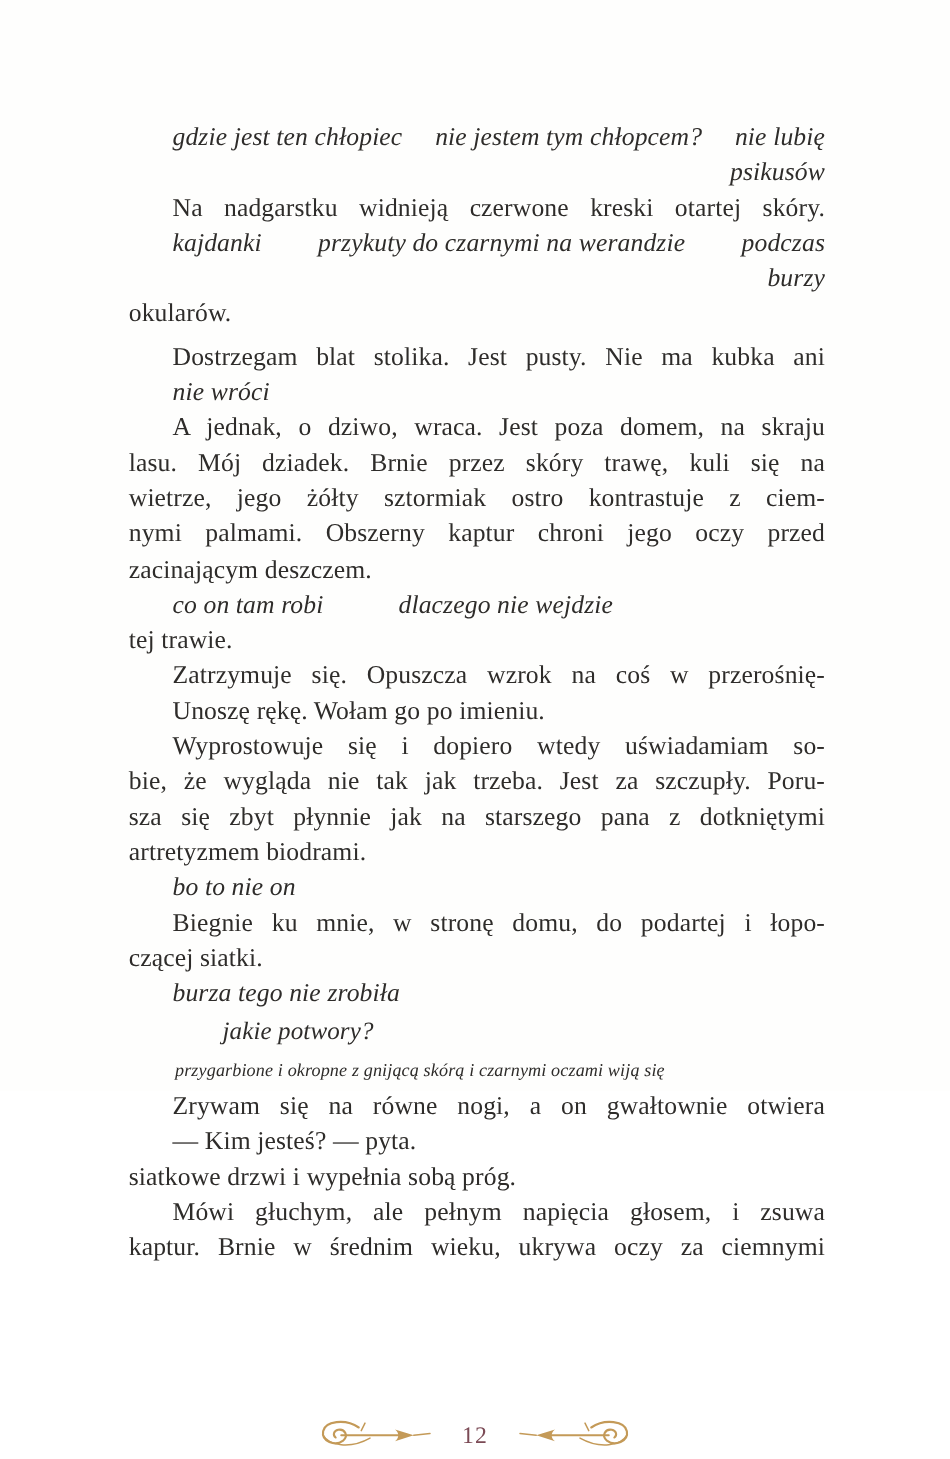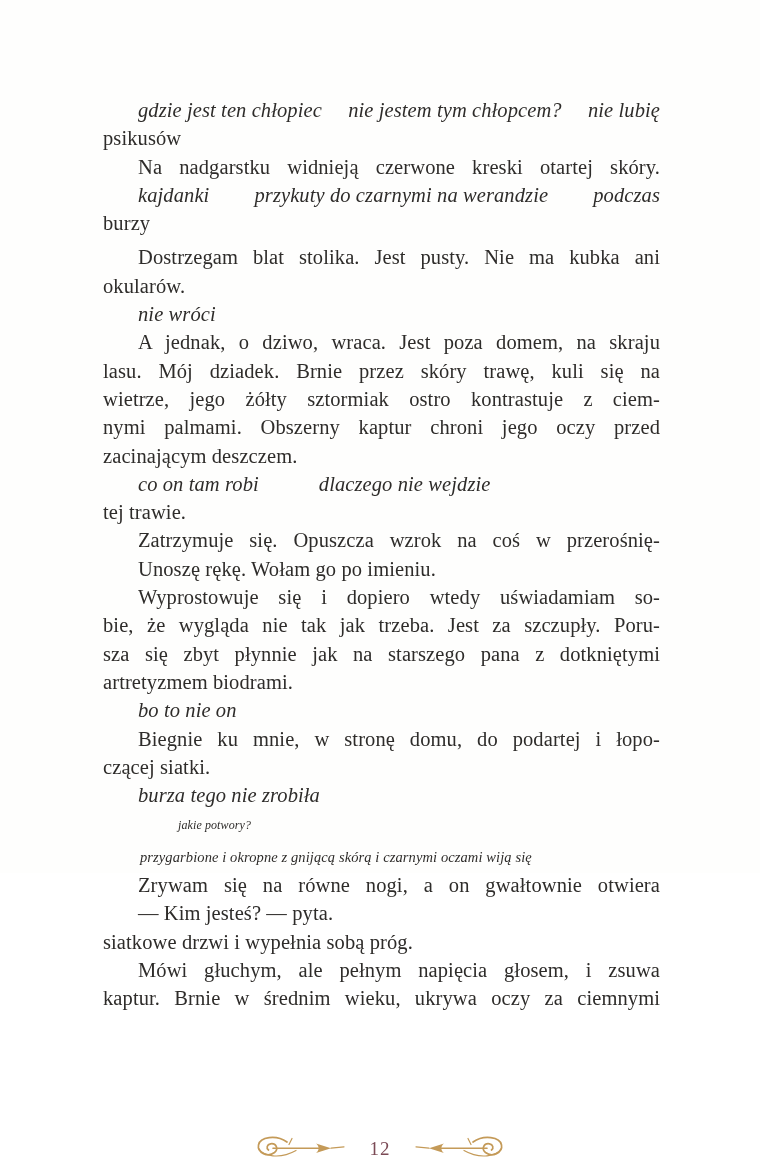--- a/index.html
+++ b/index.html
@@ -39,29 +39,31 @@
     font-style:italic;
     padding-left:35px;
   }
   .voice-spread{
     display:flex;
     justify-content:space-between;
     font-style:italic;
     padding-left:35px;
   }
   .voice-right{
+    font-style:italic;
+    text-align:right;
   }
   .voice-gap-spacer{
     display:inline-block;
     width:60px;
   }
   .voice-deep{
     font-style:italic;
     padding-left:75px;
-    font-size:12px;
+    font-size:20px;
   }
   .voice-whisper{
     font-style:italic;
     padding-left:37px;
     font-size:14.5px;
   }
   
   .footer{
     position:absolute;
     left:0;right:0;
@@ -94,22 +96,22 @@
         <span>nie lubię</span>
       </div>
       <div class="voice-right">psikusów</div>
       <div class="line first">Na nadgarstku widnieją czerwone kreski otartej skóry.</div>
       <div class="voice-spread">
         <span>kajdanki</span>
         <span>przykuty do czarnymi na werandzie</span>
         <span>podczas</span>
       </div>
       <div class="voice-right">burzy</div>
+      <div class="line no-stretch">okularów.</div>
       <div class="line first" style="margin-top: 6px;">Dostrzegam blat stolika. Jest pusty. Nie ma kubka ani</div>
-      <div class="line no-stretch">okularów.</div>
       <div class="voice">nie wróci</div>
       <div class="line first">A jednak, o dziwo, wraca. Jest poza domem, na skraju</div>
       <div class="line">lasu. Mój dziadek. Brnie przez skóry trawę, kuli się na</div>
       <div class="line">wietrze, jego żółty sztormiak ostro kontrastuje z ciem-</div>
       <div class="line">nymi palmami. Obszerny kaptur chroni jego oczy przed</div>
       <div class="line no-stretch">zacinającym deszczem.</div>
       <div class="voice"><span>co on tam robi</span><span class="voice-gap-spacer"></span><span>dlaczego nie wejdzie</span></div>
       <div class="line no-stretch">tej trawie.</div>
       <div class="line first">Zatrzymuje się. Opuszcza wzrok na coś w przerośnię-</div>
       <div class="line first no-stretch">Unoszę rękę. Wołam go po imieniu.</div>

